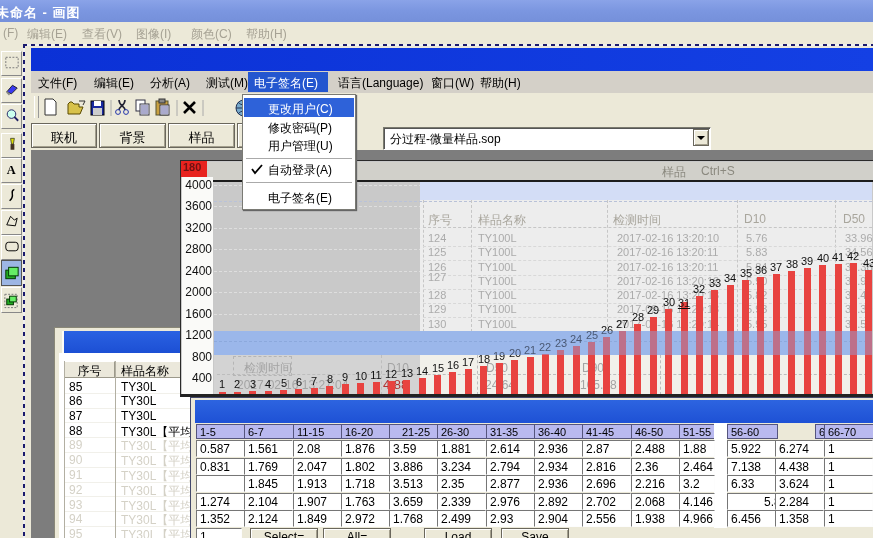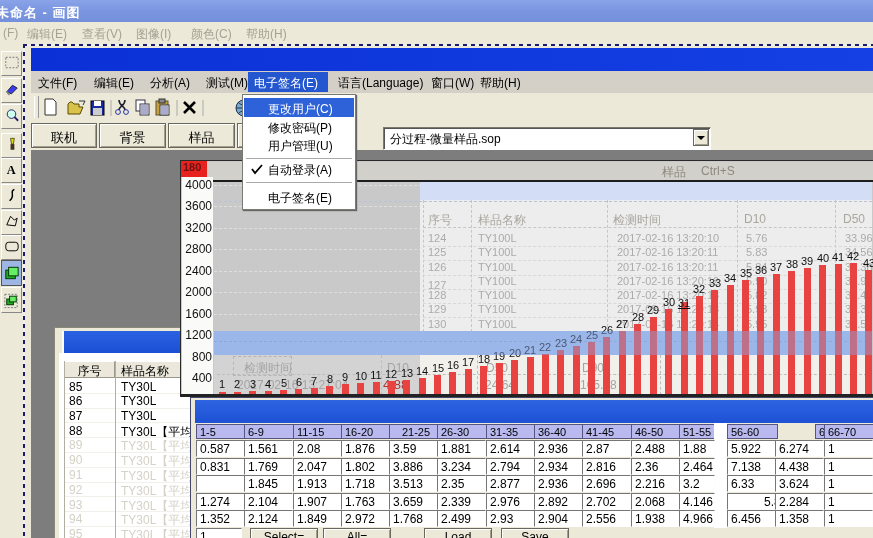--- a/index.html
+++ b/index.html
@@ -105,21 +105,21 @@
 <div class="a" style="left:436px;top:85px;font-size:11px;color:#ababab;white-space:nowrap;">2017-02-16 13:20:11</div>
 <div class="a" style="left:565px;top:85px;font-size:11px;color:#ababab;">5.83</div>
 <div class="a" style="left:664px;top:85px;font-size:11px;color:#ababab;">34.56</div>
 <div class="a" style="left:242px;top:99px;width:449px;height:0;border-top:1px dashed #d8d8d8;"></div>
 <div class="a" style="left:247px;top:100px;font-size:11px;color:#ababab;">126</div>
 <div class="a" style="left:297px;top:100px;font-size:11px;color:#ababab;">TY100L</div>
 <div class="a" style="left:436px;top:100px;font-size:11px;color:#ababab;white-space:nowrap;">2017-02-16 13:20:11</div>
 <div class="a" style="left:565px;top:100px;font-size:11px;color:#ababab;">5.84</div>
 <div class="a" style="left:664px;top:100px;font-size:11px;color:#ababab;">34.38</div>
 <div class="a" style="left:242px;top:114px;width:449px;height:0;border-top:1px dashed #d8d8d8;"></div>
-<div class="a" style="left:247px;top:118px;font-size:11px;color:#ababab;">127</div>
+<div class="a" style="left:247px;top:110px;font-size:11px;color:#ababab;">127</div>
 <div class="a" style="left:297px;top:114px;font-size:11px;color:#ababab;">TY100L</div>
 <div class="a" style="left:436px;top:114px;font-size:11px;color:#ababab;white-space:nowrap;">2017-02-16 13:20:12</div>
 <div class="a" style="left:565px;top:114px;font-size:11px;color:#ababab;">5.90</div>
 <div class="a" style="left:664px;top:114px;font-size:11px;color:#ababab;">34.98</div>
 <div class="a" style="left:242px;top:128px;width:449px;height:0;border-top:1px dashed #d8d8d8;"></div>
 <div class="a" style="left:247px;top:128px;font-size:11px;color:#ababab;">128</div>
 <div class="a" style="left:297px;top:128px;font-size:11px;color:#ababab;">TY100L</div>
 <div class="a" style="left:436px;top:128px;font-size:11px;color:#ababab;white-space:nowrap;">2017-02-16 13:20:13</div>
 <div class="a" style="left:565px;top:128px;font-size:11px;color:#ababab;">5.82</div>
 <div class="a" style="left:664px;top:128px;font-size:11px;color:#ababab;">34.41</div>
@@ -239,21 +239,21 @@
 <div class="a bar" style="left:669px;top:102px;height:131px;"></div>
 <div class="a blab" style="left:662px;top:89px;">42</div>
 <div class="a bar" style="left:684px;top:109px;height:124px;"></div>
 <div class="a blab" style="left:678px;top:96px;">43</div>
 
 <div class="a" style="left:33px;top:170px;width:658px;height:24px;background:rgba(138,168,228,0.45);"></div>
 </div>
 <div class="a" style="left:190px;top:397px;width:683px;height:141px;background:#ece9d8;border-top:1px solid #44496b;border-left:1px solid #44496b;z-index:3;overflow:hidden;">
 <div class="a" style="left:4px;top:2px;width:679px;height:23px;background:linear-gradient(180deg,#2d64e0,#1e51d5);"></div>
 <div class="a hcell" style="left:5px;top:26px;width:46px;">1-5</div>
-<div class="a hcell" style="left:53px;top:26px;width:46px;">6-9</div>
+<div class="a hcell" style="left:53px;top:26px;width:46px;">6-7</div>
 <div class="a hcell" style="left:102px;top:26px;width:46px;">11-15</div>
 <div class="a hcell" style="left:150px;top:26px;width:46px;">16-20</div>
 <div class="a hcell" style="left:198px;top:26px;width:46px;text-align:center;">21-25</div>
 <div class="a hcell" style="left:246px;top:26px;width:46px;">26-30</div>
 <div class="a hcell" style="left:295px;top:26px;width:46px;">31-35</div>
 <div class="a hcell" style="left:343px;top:26px;width:46px;">36-40</div>
 <div class="a hcell" style="left:391px;top:26px;width:46px;">41-45</div>
 <div class="a hcell" style="left:440px;top:26px;width:46px;">46-50</div>
 <div class="a hcell" style="left:488px;top:26px;width:33px;">51-55</div>
 <div class="a hcell" style="left:536px;top:26px;width:46.3px;">56-60</div>

